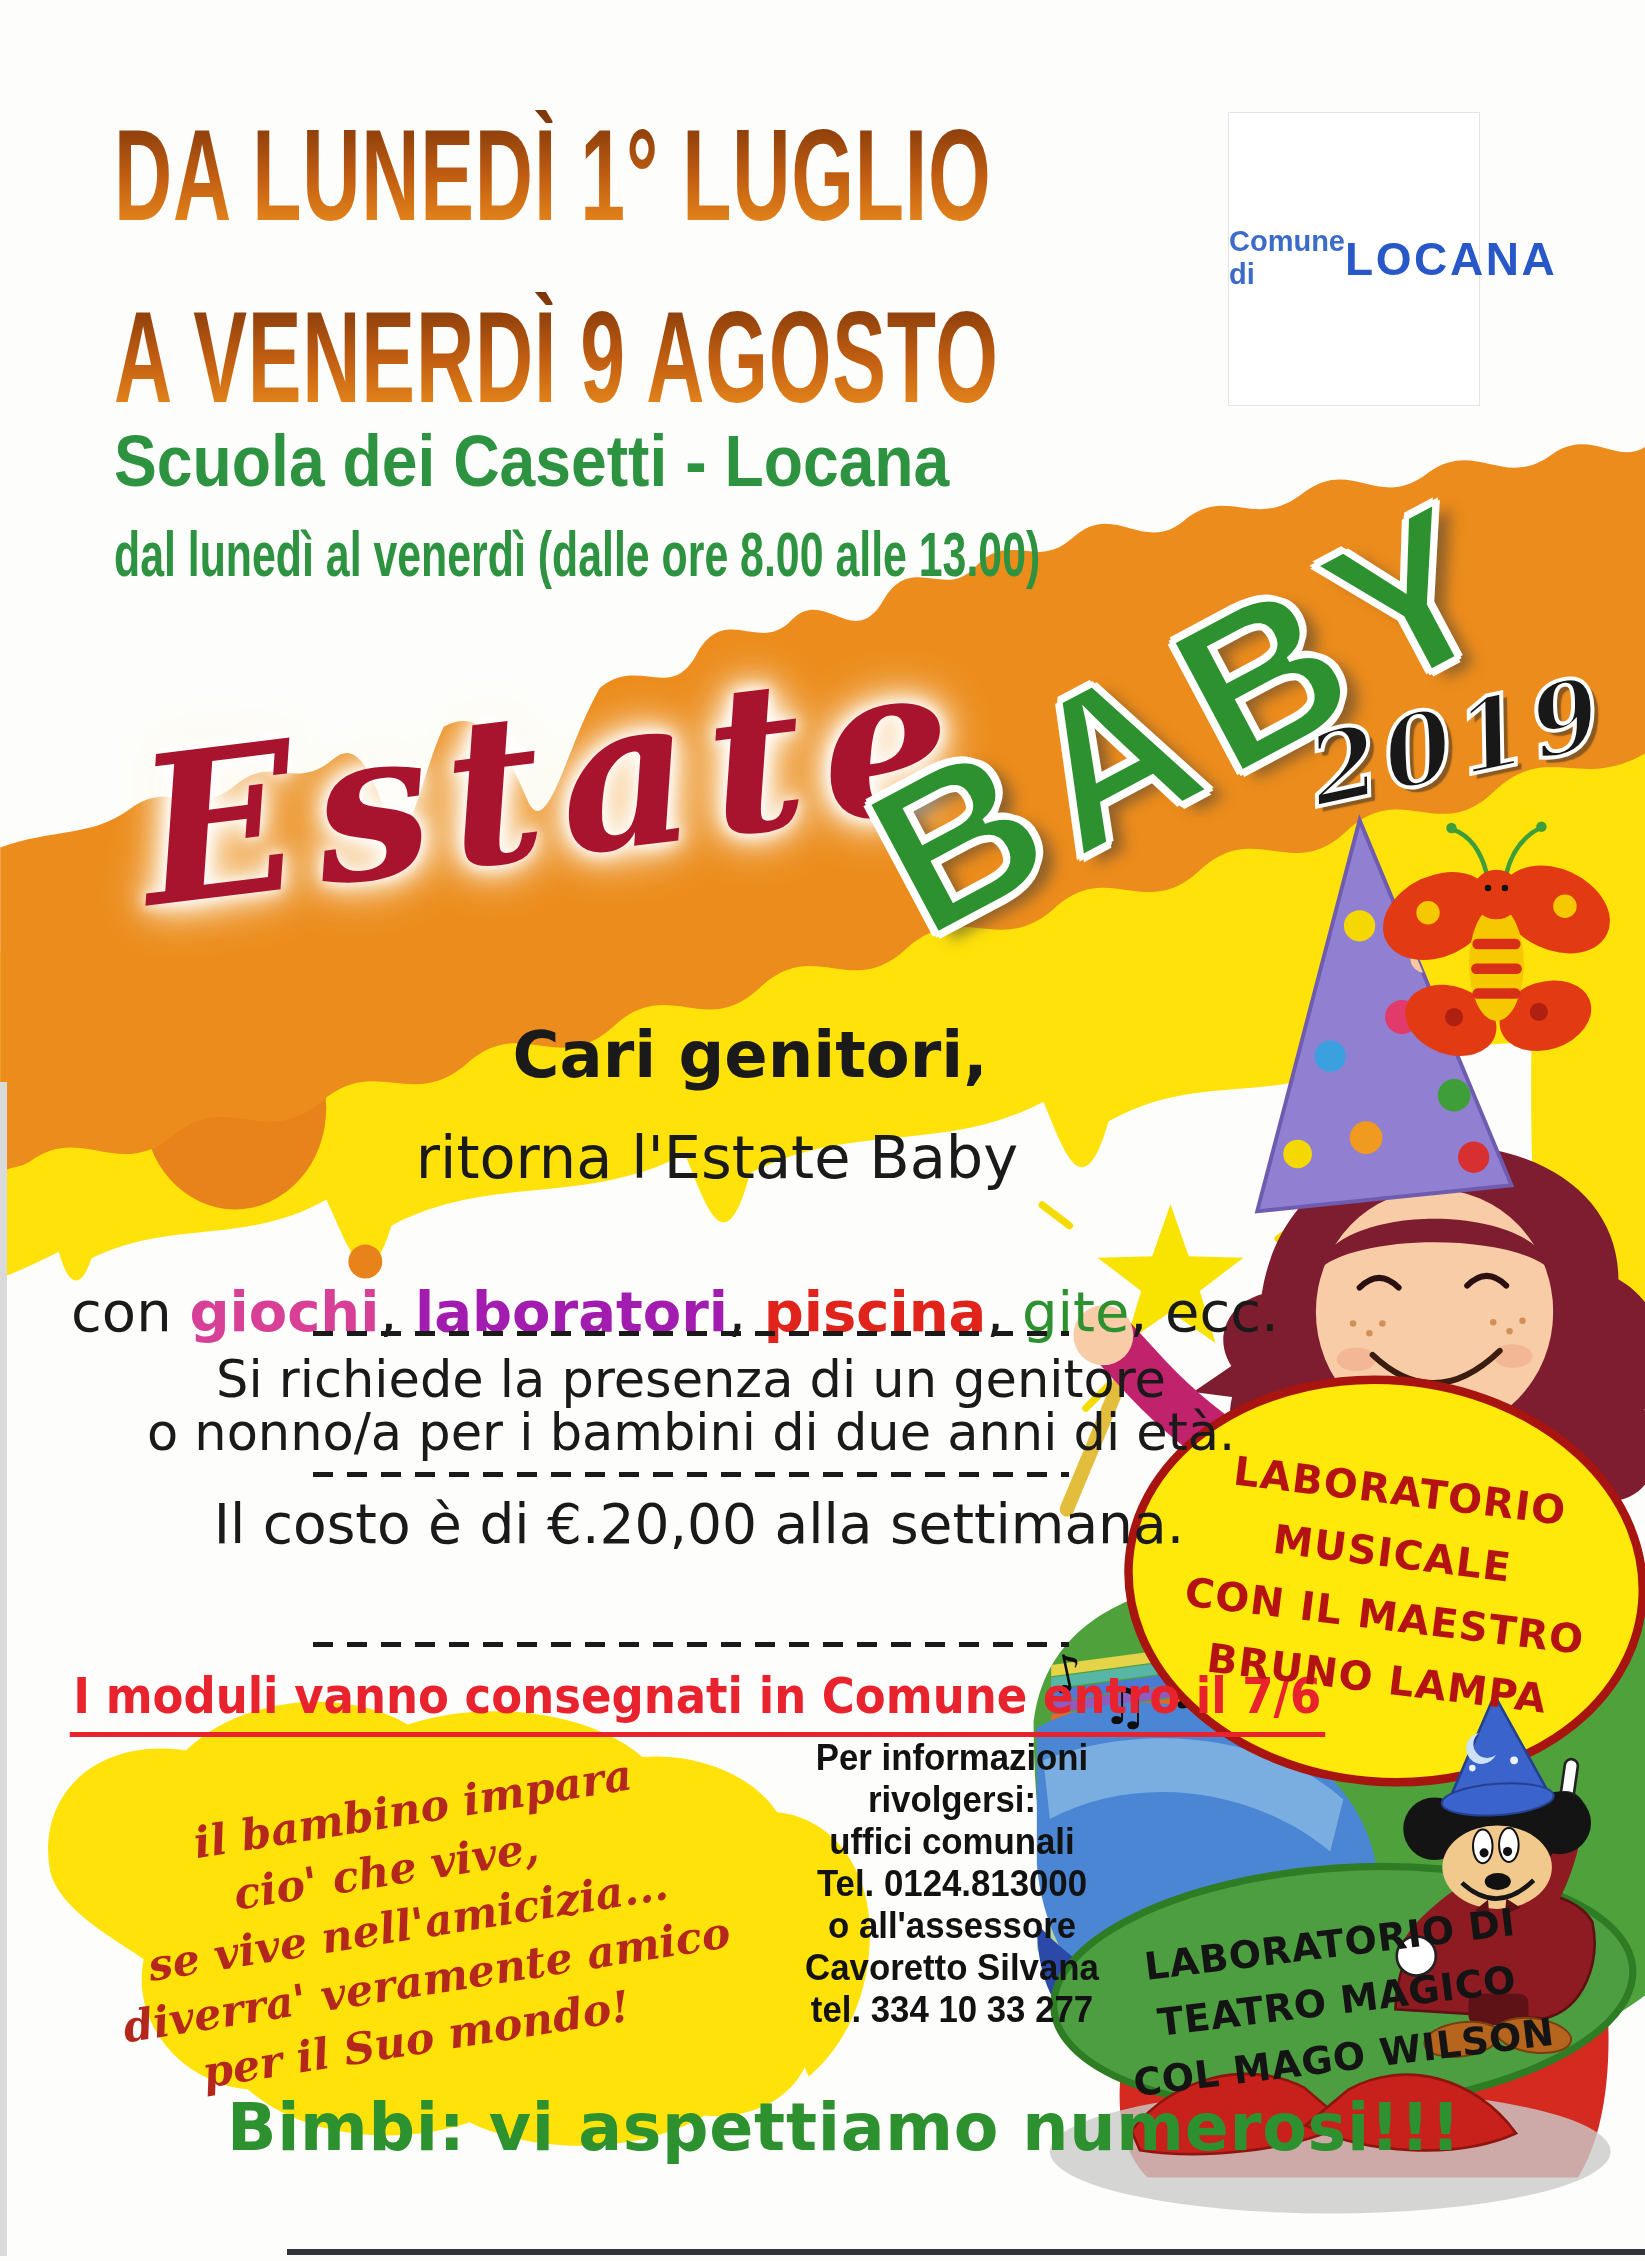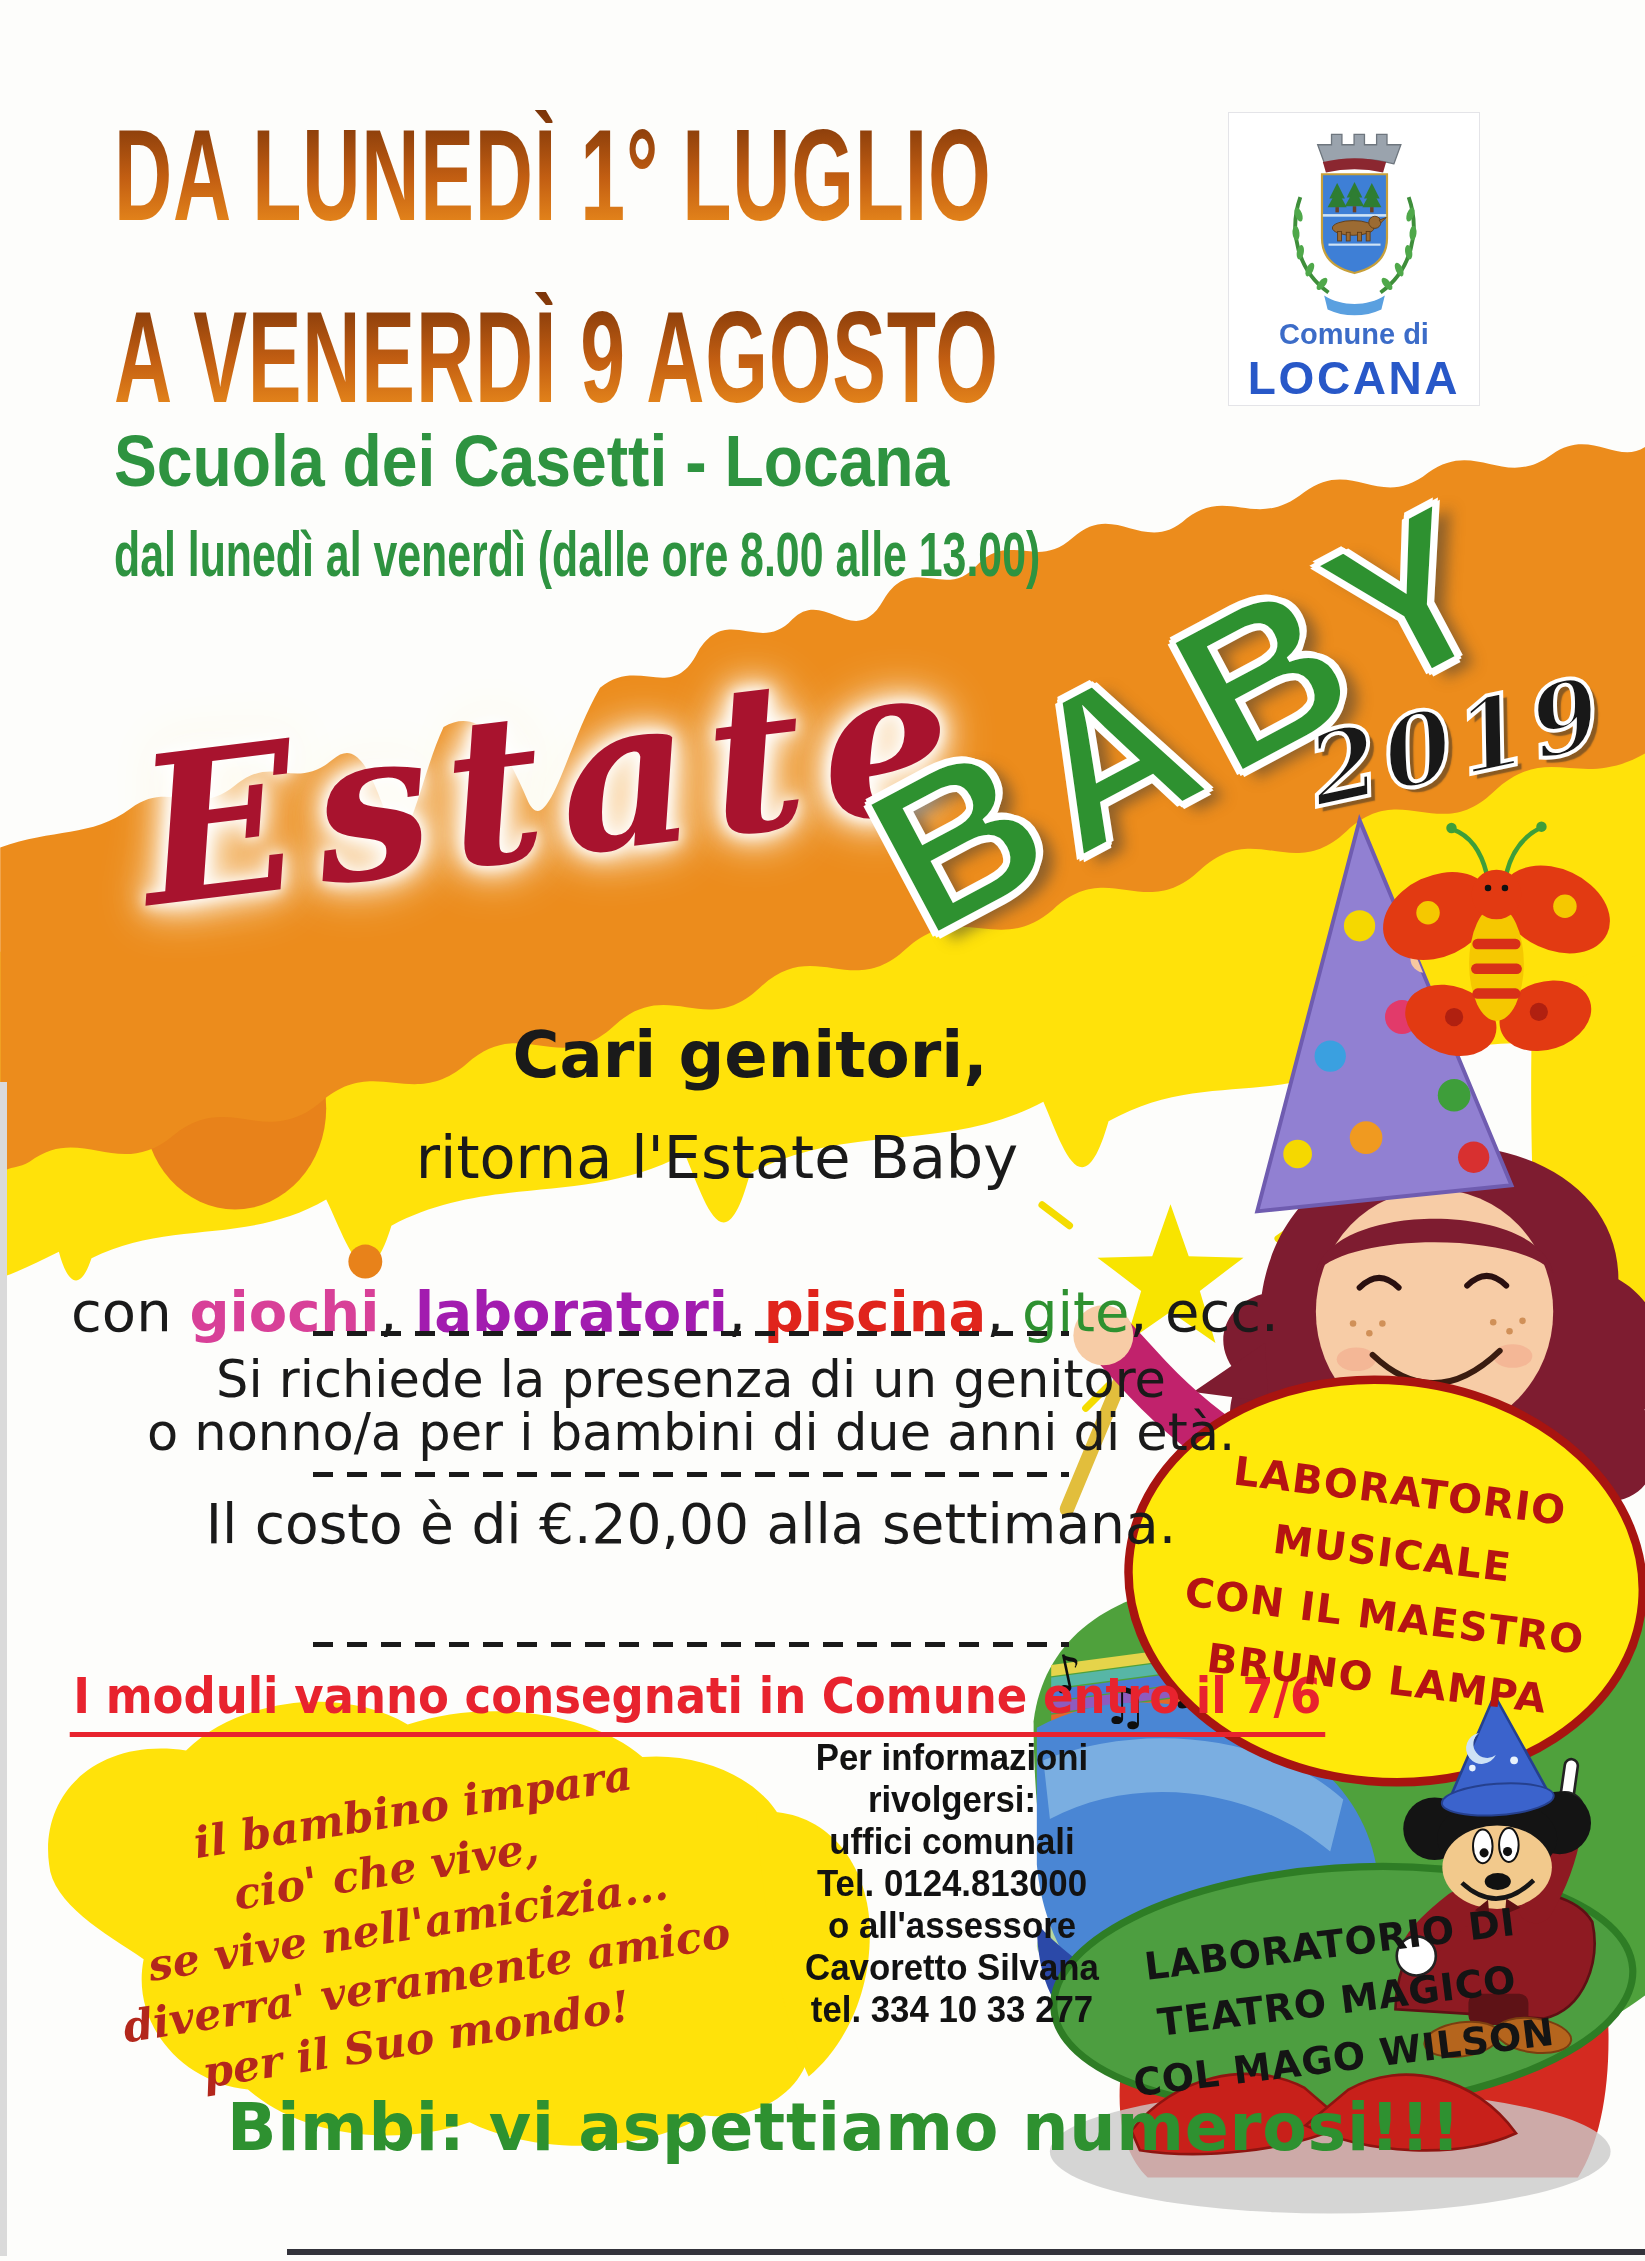--- a/index.html
+++ b/index.html
@@ -12,21 +12,21 @@
   
   .hdate{left:114px;font-family:"Liberation Sans",sans-serif;font-weight:700;font-size:130px;
          line-height:1;transform:scaleX(.62);transform-origin:left top;letter-spacing:1.3px;
          color:#D9720F;background:linear-gradient(180deg,#7A3409 0%,#C25E12 52%,#F0921E 100%);
          -webkit-background-clip:text;background-clip:text;-webkit-text-fill-color:transparent;}
   .hgreen{left:114px;font-family:"Liberation Sans",sans-serif;font-weight:700;color:#2E9340;
           line-height:1;transform-origin:left top;}
 
   
   .logobox{left:1228px;top:112px;width:250px;height:292px;background:#fff;border:0.7px solid #E4E4E8;
-           display:flex;flex-direction:column;align-items:center;}
+           display:flex;flex-direction:row;align-items:center;}
   .comunedi{font-family:"Liberation Sans",sans-serif;font-weight:700;font-size:29px;color:#3C6CC8;margin-top:-2.6px;}
   .locana{font-family:"Liberation Sans",sans-serif;font-weight:800;font-size:46px;color:#2858C8;letter-spacing:2.6px;}
 
   
   .estate{left:85px;top:681px;width:939px;text-align:center;font-family:"DejaVu Serif",serif;
           font-style:italic;font-weight:700;font-size:205px;line-height:1;color:#A8132E;
           transform:rotate(-7deg);letter-spacing:18px;
           text-shadow:0 0 14.3px #fff,0 0 26px #fff,0 0 39px #fff,0 0 55px #FFF6D8;}
   .baby{left:857px;top:636px;width:561px;text-align:center;font-family:"Liberation Sans",sans-serif;
         font-weight:700;font-size:215px;line-height:1;color:#2E9130;transform:rotate(-28deg);
@@ -295,21 +295,21 @@
   <div class="abs year nw">2019</div>
 
   <div class="line" style="left:0;width:1500px;top:1018px;font-size:64px;font-weight:700">Cari genitori,</div>
   <div class="line" style="left:0;width:1434px;top:1123px;font-size:59px">ritorna l'Estate Baby</div>
   <div class="line" style="left:0;width:1350px;top:1279px;font-size:56px"><span>con </span><span class="w-giochi">giochi</span><span>, </span><span class="w-laboratori">laboratori</span><span>, </span><span class="w-piscina">piscina</span><span>, </span><span class="w-gite">gite</span><span>, ecc.</span></div>
 
   <div class="dash" style="top:1331px"></div>
   <div class="line" style="left:0;width:1382px;top:1403px;font-size:51px">o nonno/a per i bambini di due anni di età.</div>
   <div class="line" style="left:0;width:1382px;top:1350px;font-size:51px">Si richiede la presenza di un genitore</div>
   <div class="dash" style="top:1472px"></div>
-  <div class="line" style="left:0;width:1382px;top:1492px;font-size:55px">Il costo è di €.20,00 alla settimana.</div>
+  <div class="line" style="left:8px;width:1382px;top:1492px;font-size:55px">Il costo è di €.20,00 alla settimana.</div>
   <div class="dash" style="top:1642px"></div>
   <div class="line deadline" style="left:0;width:1148px;top:1667px;font-size:50px"><span>I moduli vanno consegnati in Comune entro il 7/6</span></div>
 
   <div class="abs quote">
     <div class="q1">il bambino impara</div>
     <div class="q2">cio' che vive,</div>
     <div>se vive nell'amicizia...</div>
     <div class="q4">diverra' veramente amico</div>
     <div class="q5">per il Suo mondo!</div>
   </div>

